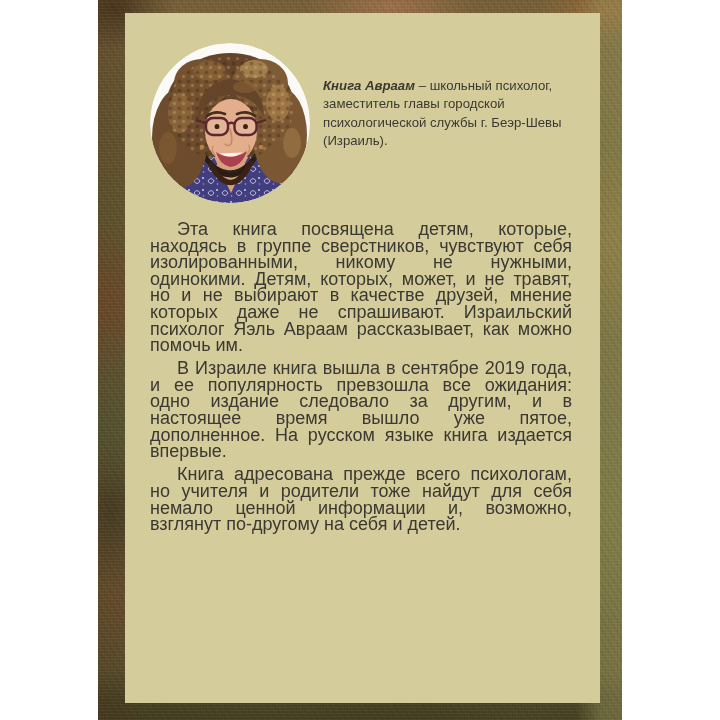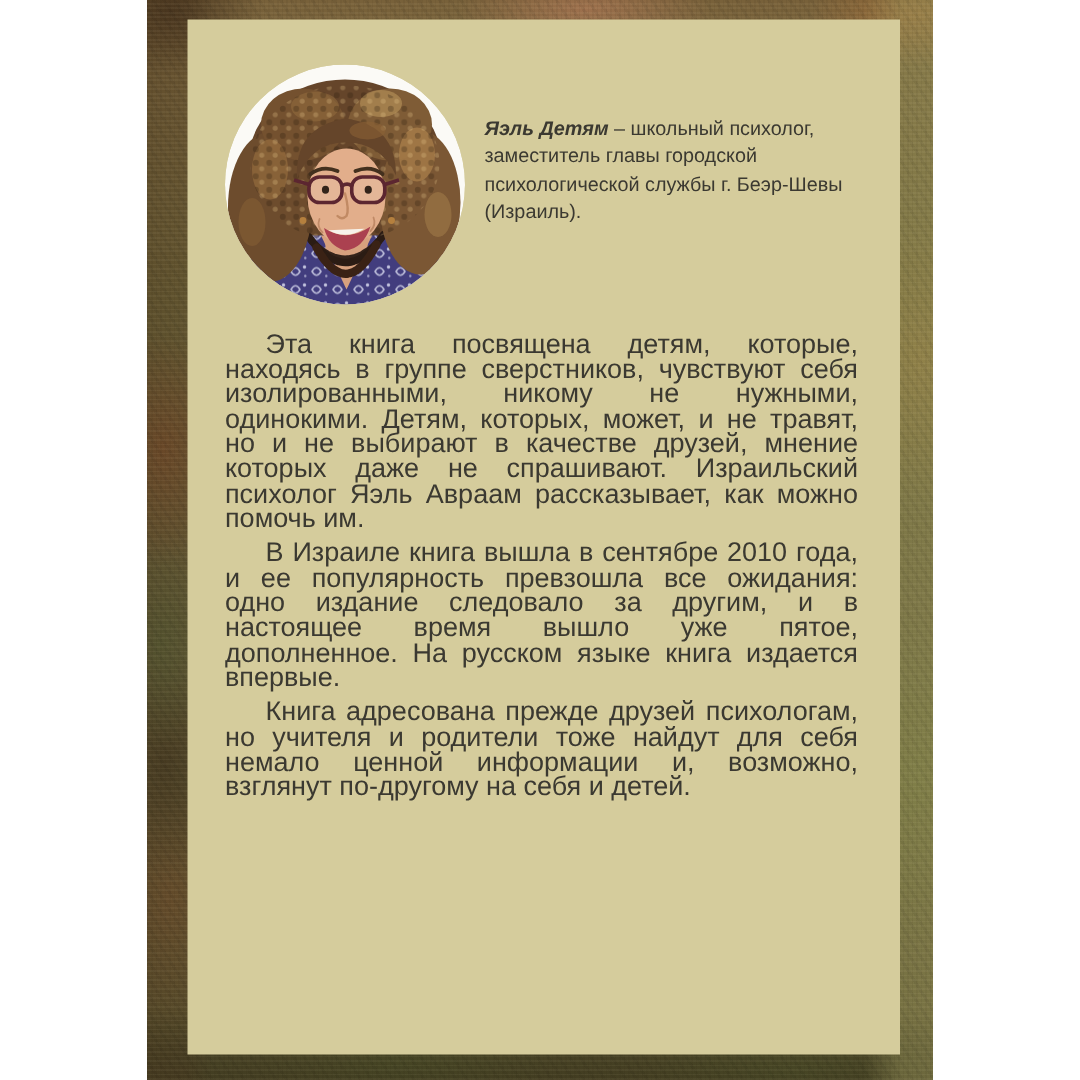--- a/index.html
+++ b/index.html
@@ -174,22 +174,22 @@
           <path d="M80,86 Q83,97 81,101 Q78,104 75,101" fill="none" stroke="#c18a64" stroke-width="1.6" stroke-linecap="round"></path>
 
           <path d="M66,109 Q81,119 97,108 Q92,123 80,124 Q69,121 66,109 Z" fill="#ab4150"></path>
           <path d="M69,110.5 L93,109.5 Q81,117 69,110.5 Z" fill="#f7f2ea"></path>
           <path d="M63,103 Q61,108 65,112" stroke="#c08a67" stroke-width="1.2" fill="none" stroke-linecap="round"></path>
           <path d="M99,102 Q101,107 97,111" stroke="#c08a67" stroke-width="1.2" fill="none" stroke-linecap="round"></path>
         </g>
       </svg>
     </div>
 
-    <p class="bio"><span class="author-name">Яэль Детям</span><span> – школьный психолог, заместитель главы городской психологической службы г. Беэр-Шевы (Израиль).</span></p>
+    <p class="bio"><span class="author-name">Книга Авраам</span><span> – школьный психолог, заместитель главы городской психологической службы г. Беэр-Шевы (Израиль).</span></p>
 
     <div class="body-text">
       <p>Эта книга посвящена детям, которые, находясь в группе сверстников, чувствуют себя изолированными, никому не нужными, одинокими. Детям, которых, может, и не травят, но и не выбирают в качестве друзей, мнение которых даже не спрашивают. Израильский психолог Яэль Авраам рассказывает, как можно помочь им.</p>
-      <p>В Израиле книга вышла в сентябре 2010 года, и ее популярность превзошла все ожидания: одно издание следовало за другим, и в настоящее время вышло уже пятое, дополненное. На русском языке книга издается впервые.</p>
-      <p>Книга адресована прежде друзей психологам, но учителя и родители тоже найдут для себя немало ценной информации и, возможно, взглянут по-другому на себя и детей.</p>
+      <p>В Израиле книга вышла в сентябре 2019 года, и ее популярность превзошла все ожидания: одно издание следовало за другим, и в настоящее время вышло уже пятое, дополненное. На русском языке книга издается впервые.</p>
+      <p>Книга адресована прежде всего психологам, но учителя и родители тоже найдут для себя немало ценной информации и, возможно, взглянут по-другому на себя и детей.</p>
     </div>
 
   </div>
 </div>
 
 </body></html>

